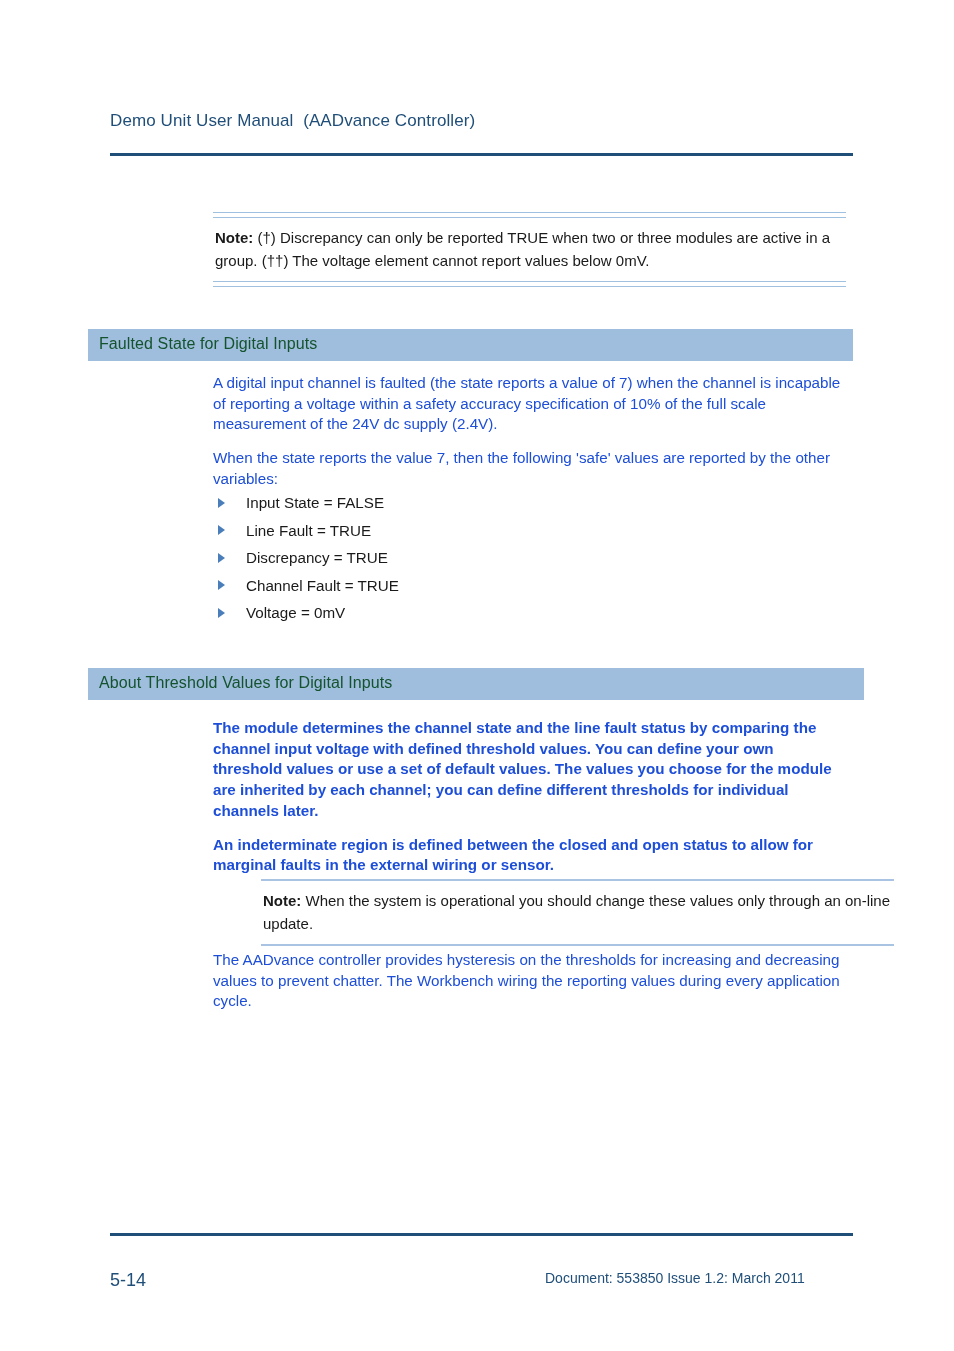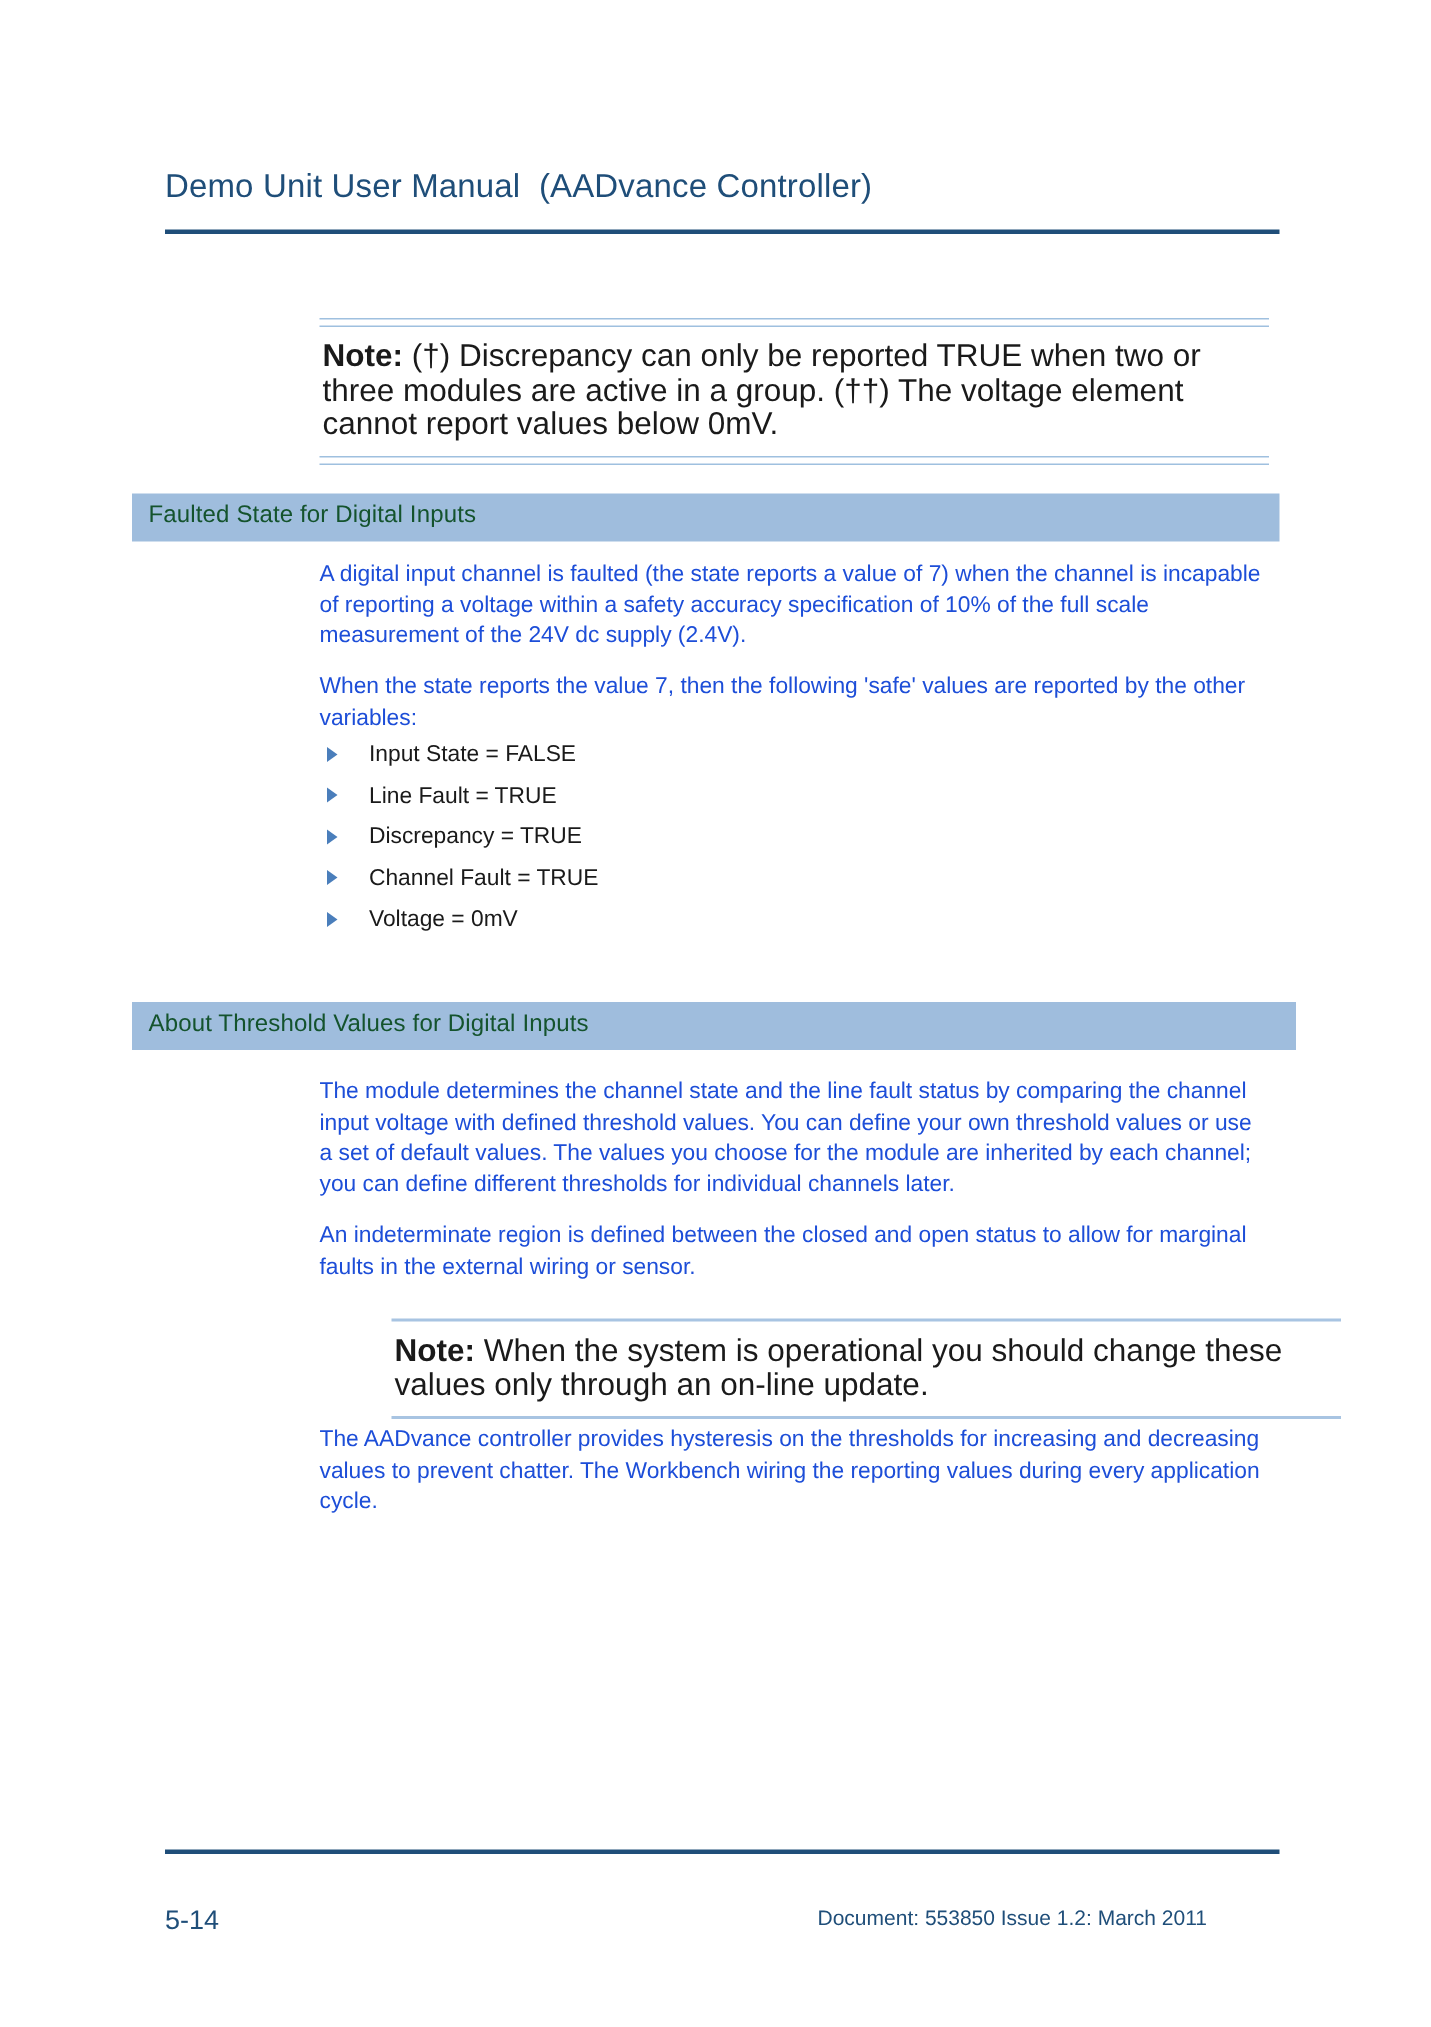--- a/index.html
+++ b/index.html
@@ -19,21 +19,21 @@
     position: absolute;
     inset: 0;
     background: #ffffff;
   }
 
   
   .header-title {
     position: absolute;
     left: 110px;
     top: 111px;
-    font-size: 22px;
+    font-size: 17px;
     color: #1F4E79;
     letter-spacing: 0.1px;
     white-space: pre;
   }
   .header-rule {
     position: absolute;
     left: 110px;
     top: 153px;
     width: 743px;
     height: 3px;
@@ -51,21 +51,21 @@
     height: 4px;
     border-top: 1px solid #9FC0DF;
     border-bottom: 1px solid #9FC0DF;
     background: #ffffff;
   }
   .note-rule-single {
     height: 0;
     border-top: 2px solid #A8C4E2;
   }
   .note-text {
-    font-size: 21px;
+    font-size: 15px;
     line-height: 22.5px;
     color: #1a1a1a;
     padding: 9px 0 9px 2px;
   }
   .note-text b { font-weight: bold; }
 
   #note-top { top: 212px; }
   #note-mid { top: 879px; margin-left: 48px; }
 
   
@@ -198,21 +198,21 @@
     <li class="bullet-item">
       <span class="bullet-marker"></span>
       <span>Voltage = 0mV</span>
     </li>
   </ul>
 
   <div class="section-band" id="band-threshold">
     <span class="label">About Threshold Values for Digital Inputs</span>
   </div>
 
-  <div class="body-block" style="top: 718px;">
+  <div class="body-block" style="top: 718px; font-weight: bold;">
     <p class="para">The module determines the channel state and the line fault status by comparing the channel input voltage with defined threshold values. You can define your own threshold values or use a set of default values. The values you choose for the module are inherited by each channel; you can define different thresholds for individual channels later.</p>
     <p class="para">An indeterminate region is defined between the closed and open status to allow for marginal faults in the external wiring or sensor.</p>
   </div>
 
   <div class="note-box" id="note-mid">
     <div class="note-rule-single"></div>
     <div class="note-text"><b>Note:</b><span> When the system is operational you should change these values only through an on-line update.</span></div>
     <div class="note-rule-single"></div>
   </div>
 

